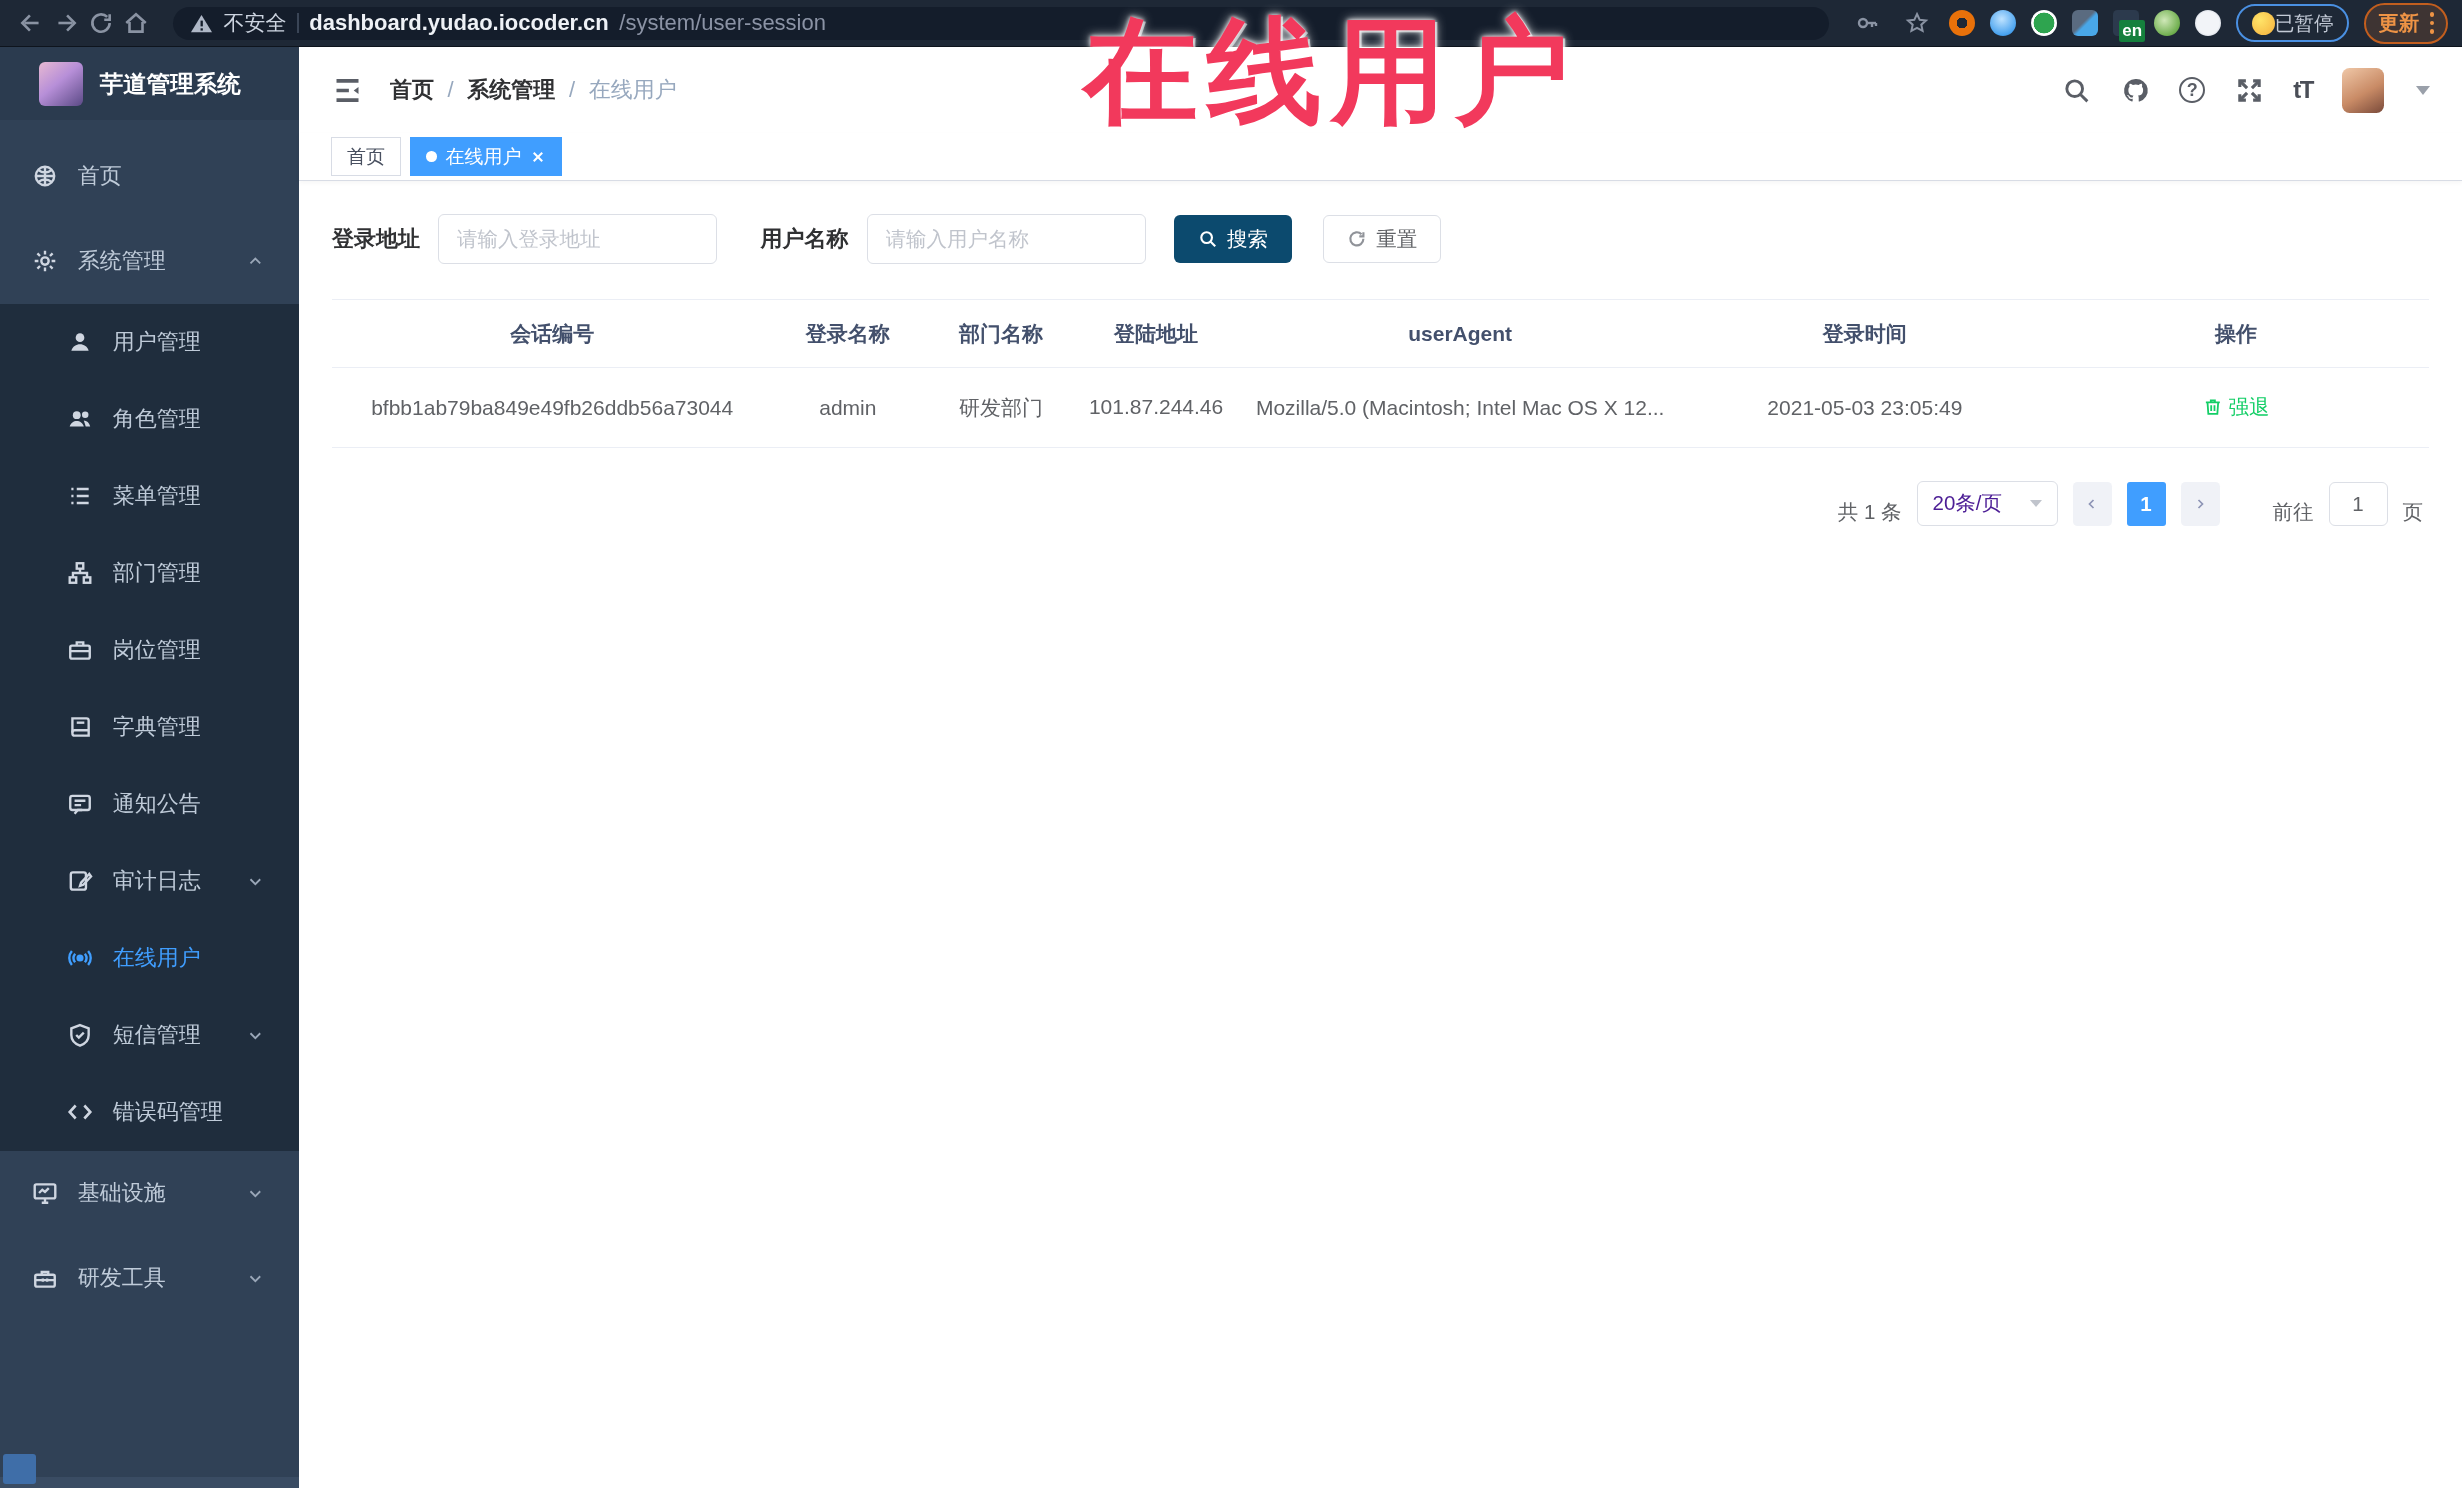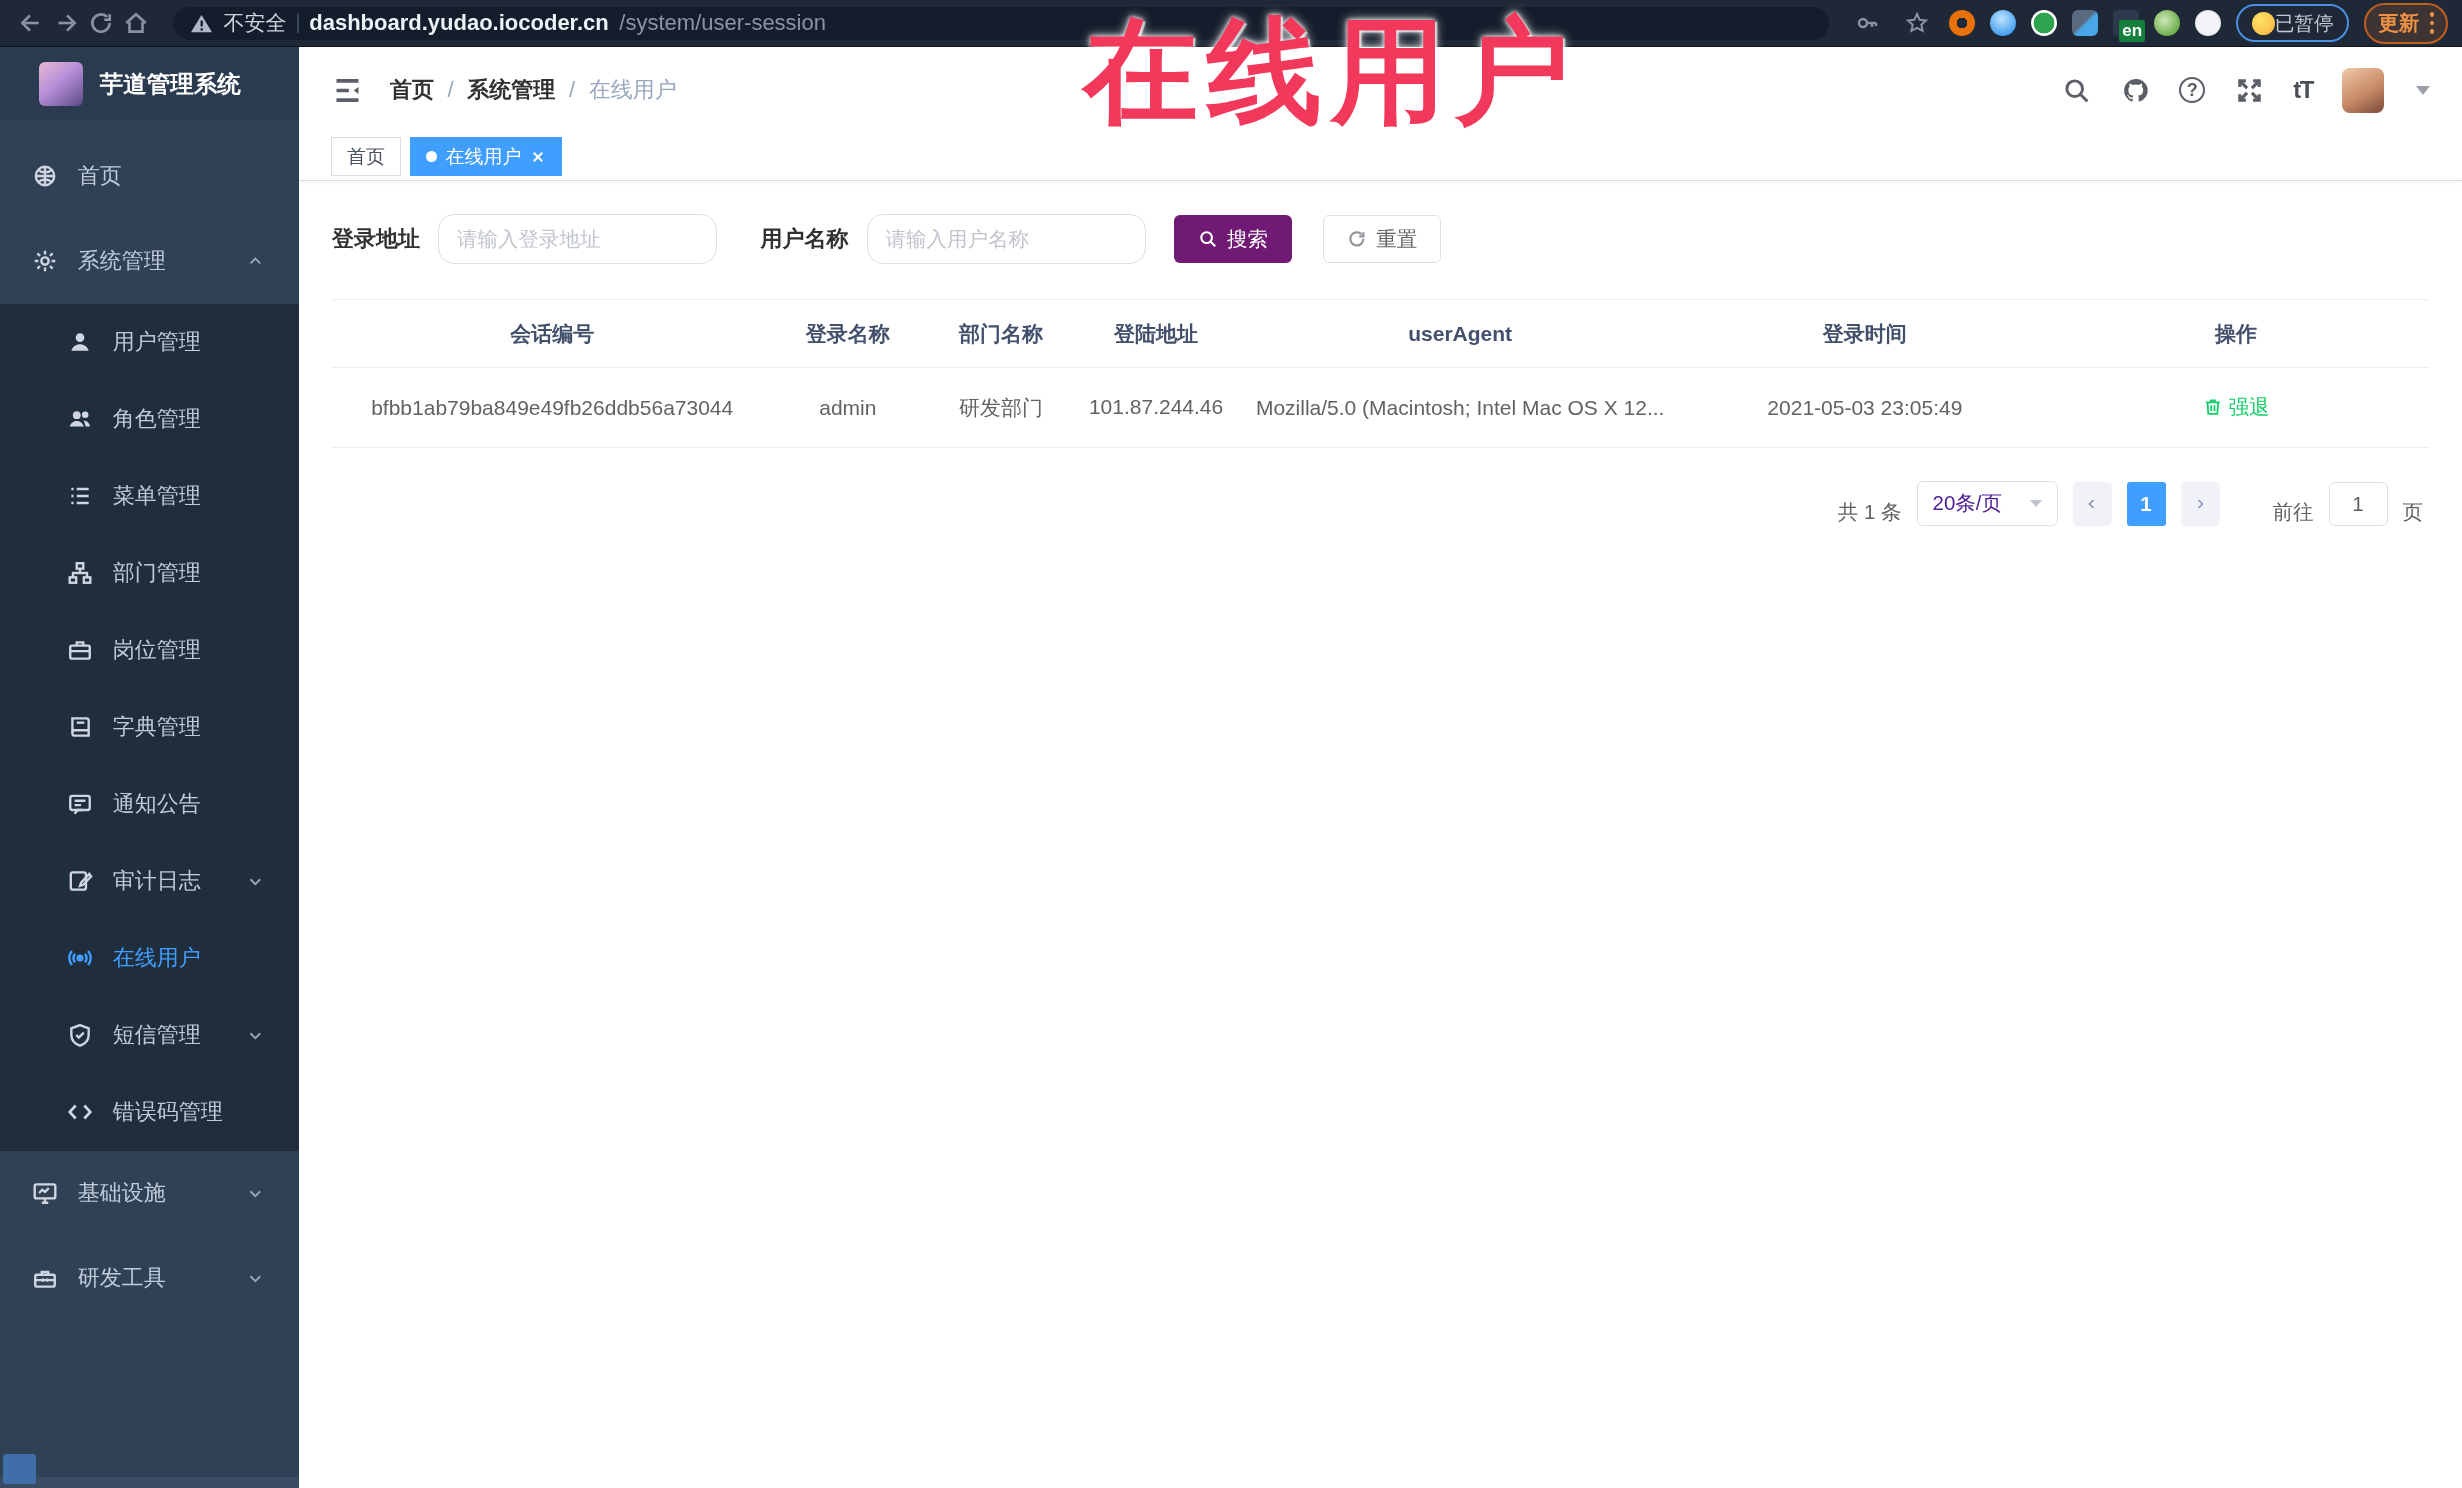--- a/index.html
+++ b/index.html
@@ -67,25 +67,25 @@
   .tag.active { background:#409eff; border-color:#409eff; color:#fff; }
   .tag .dot { width:10.6px; height:10.6px; border-radius:50%; background:#fff; }
   .tag .x { position:relative; width:15px; height:15px; }
   .tag .x::before,.tag .x::after { content:""; position:absolute; left:6.8px; top:1.5px; width:1.9px; height:12px; background:#fff; }
   .tag .x::before { transform:rotate(45deg); } .tag .x::after { transform:rotate(-45deg); }
 
   
   .content { padding:33px 33px 0 33px; }
   .filters { display:flex; align-items:center; gap:18px; }
   .f-label { font-size:22px; font-weight:bold; color:#303133; }
-  .f-input { width:279px; height:50px; border:1.5px solid #dcdfe6; border-radius:16px; font-size:20.5px; padding:12px 18px; color:#0f172a; outline:none; font-family:inherit; }
+  .f-input { width:279px; height:50px; border:1.5px solid #dcdfe6; border-radius:6px; font-size:20.5px; padding:12px 18px; color:#0f172a; outline:none; font-family:inherit; }
   .f-input::placeholder { color:#c0c4cc; }
   .gap-lg { width:7.6px; }
   .btn { height:48px; border-radius:6px; font-size:20.5px; display:inline-flex; align-items:center; gap:9px; padding:0 23px; cursor:pointer; border:1.5px solid transparent; font-family:inherit; }
-  .btn-search { background:#701a75; color:#fff; margin-left:10.6px; }
+  .btn-search { background:#0c4a6e; color:#fff; margin-left:10.6px; }
   .btn-reset { background:#fff; color:#606266; border-color:#dcdfe6; margin-left:13.6px; }
 
   
   .tbl { width:100%; margin-top:35px; border-collapse:collapse; table-layout:fixed; }
   .tbl th { font-size:21px; font-weight:bold; color:#43506c; padding:19.7px 7.6px; border-top:1.5px solid #ebeef5; border-bottom:1.5px solid #ebeef5; text-align:center; }
   .tbl td { font-size:21px; color:#606266; padding:23px 7.6px; border-bottom:1.5px solid #ebeef5; text-align:center; vertical-align:middle; }
   .td-ip { word-break:break-all; line-height:1.55; padding-left:30px; padding-right:30px; }
   .td-ua { white-space:nowrap; overflow:hidden; }
   .act-link { color:#13ce66; font-size:20.5px; display:inline-flex; align-items:center; gap:6px; cursor:pointer; }
   .act-link .ti { width:19.7px; height:19.7px; }

